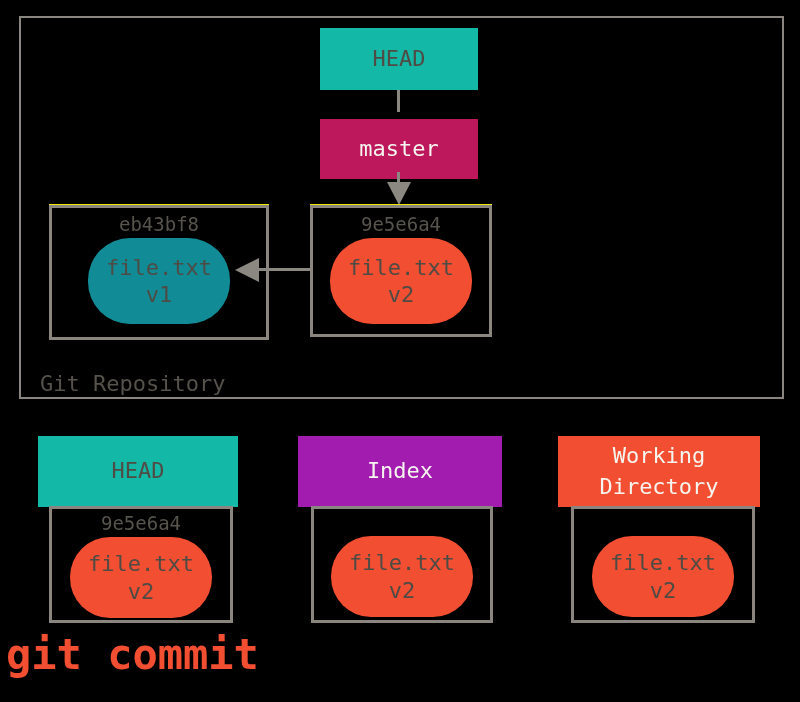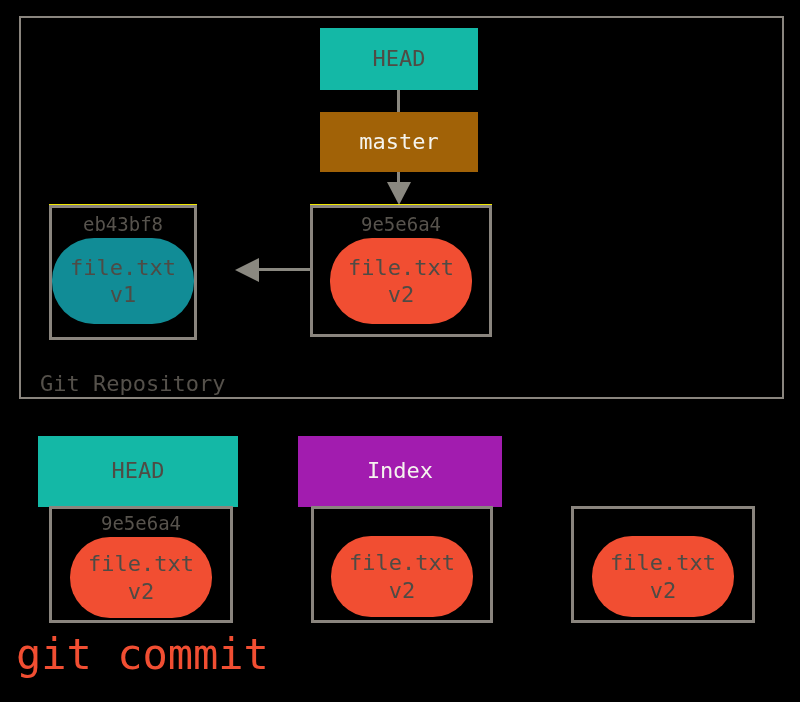--- a/index.html
+++ b/index.html
@@ -10,21 +10,21 @@
 
   
   .repo-box{left:19px;top:16px;width:765px;height:383px;border:2px solid #8A857E;box-sizing:border-box;}
   .repo-label{left:40px;top:371px;font-size:22px;color:#55514B;letter-spacing:0;}
 
   
   .hdr{display:flex;align-items:center;justify-content:center;text-align:center;box-sizing:border-box;}
   .hdr span{font-size:22px;line-height:1.4;}
   .cream{background:#14b8a6;}
   .cream span{color:#504B44;}
-  .gold{background:#a16207;}
+  .gold{background:#be185d;margin-top:7px;}
   .teal-bg{background:#a21caf;}
   .orange-bg{background:#F14E32;}
   .light-text span{color:#F5F4EE;}
 
   .head-box{left:320px;top:28px;width:158px;height:62px;}
   .master-box{left:320px;top:112px;width:158px;height:60px;}
 
   
   .connector{background:#8A8880;}
   .conn-head-master{left:397px;top:90px;width:3px;height:22px;}
@@ -33,21 +33,21 @@
   .arrowhead{width:0;height:0;}
   .arrow-down{left:387px;top:182px;border-left:12px solid transparent;
               border-right:12px solid transparent;border-top:23px solid #8A8880;}
   .arrow-left{left:235px;top:258px;border-top:12px solid transparent;
               border-bottom:12px solid transparent;border-right:24px solid #8A8880;}
 
   
   .commit-box{border:3px solid #8A857E;box-sizing:border-box;
               box-shadow:0 -1px 0 0 #EFE600;
               display:flex;flex-direction:column;align-items:center;}
-  .commit-left{left:49px;top:205px;width:148px;height:135px;}
+  .commit-left{left:49px;top:205px;width:220px;height:135px;}
   .commit-right{left:310px;top:205px;width:182px;height:132px;}
   .hash{font-size:19px;color:#57534D;margin-top:4px;line-height:24px;text-align:center;}
 
   
   .blob{width:142px;height:86px;border-radius:42px;margin-top:2px;
         display:flex;flex-direction:column;align-items:center;justify-content:center;flex-shrink:0;}
   .blob span{font-size:22px;line-height:1.25;color:#4E4B45;display:block;}
   .blob.teal{background:#118C96;}
   .blob.orange{background:#F14E32;}
   .blob.small{height:81px;border-radius:40px;}
@@ -55,21 +55,21 @@
   
   .area-hdr{top:436px;height:71px;}
   .area-box{top:506px;height:117px;border:3px solid #8A857E;box-sizing:border-box;
             display:flex;flex-direction:column;align-items:center;}
   .area-box .blob{margin-top:27px;}
   .area-box.with-hash{padding-top:0;}
   .area-box.with-hash .hash{margin-top:2px;}
   .area-box.with-hash .blob{margin-top:2px;}
 
   
-  .command{left:16px;top:634px;font-size:42px;font-weight:normal;color:#F14E32;line-height:1;}
+  .command{left:6px;top:634px;font-size:42px;font-weight:bold;color:#F14E32;line-height:1;}
 </style>
 </head>
 <body>
 
 <div class="canvas">
 
   <div class="abs repo-box"></div>
   <div class="abs repo-label mono">Git Repository</div>
 
   <div class="abs hdr cream head-box">
@@ -118,20 +118,23 @@
   <div class="abs hdr teal-bg light-text area-hdr" style="left:298px;width:204px;">
     <span>Index</span>
   </div>
   <div class="abs area-box" style="left:311px;width:182px;">
     <div class="blob orange small">
       <span>file.txt</span>
       <span>v2</span>
     </div>
   </div>
 
+  <div class="abs hdr orange-bg light-text area-hdr" style="left:558px;width:202px;padding:0 14px;">
+    <span>Working Directory</span>
+  </div>
   <div class="abs area-box" style="left:571px;width:184px;">
     <div class="blob orange small">
       <span>file.txt</span>
       <span>v2</span>
     </div>
   </div>
 
   <div class="abs command mono">git commit</div>
 
 </div>

